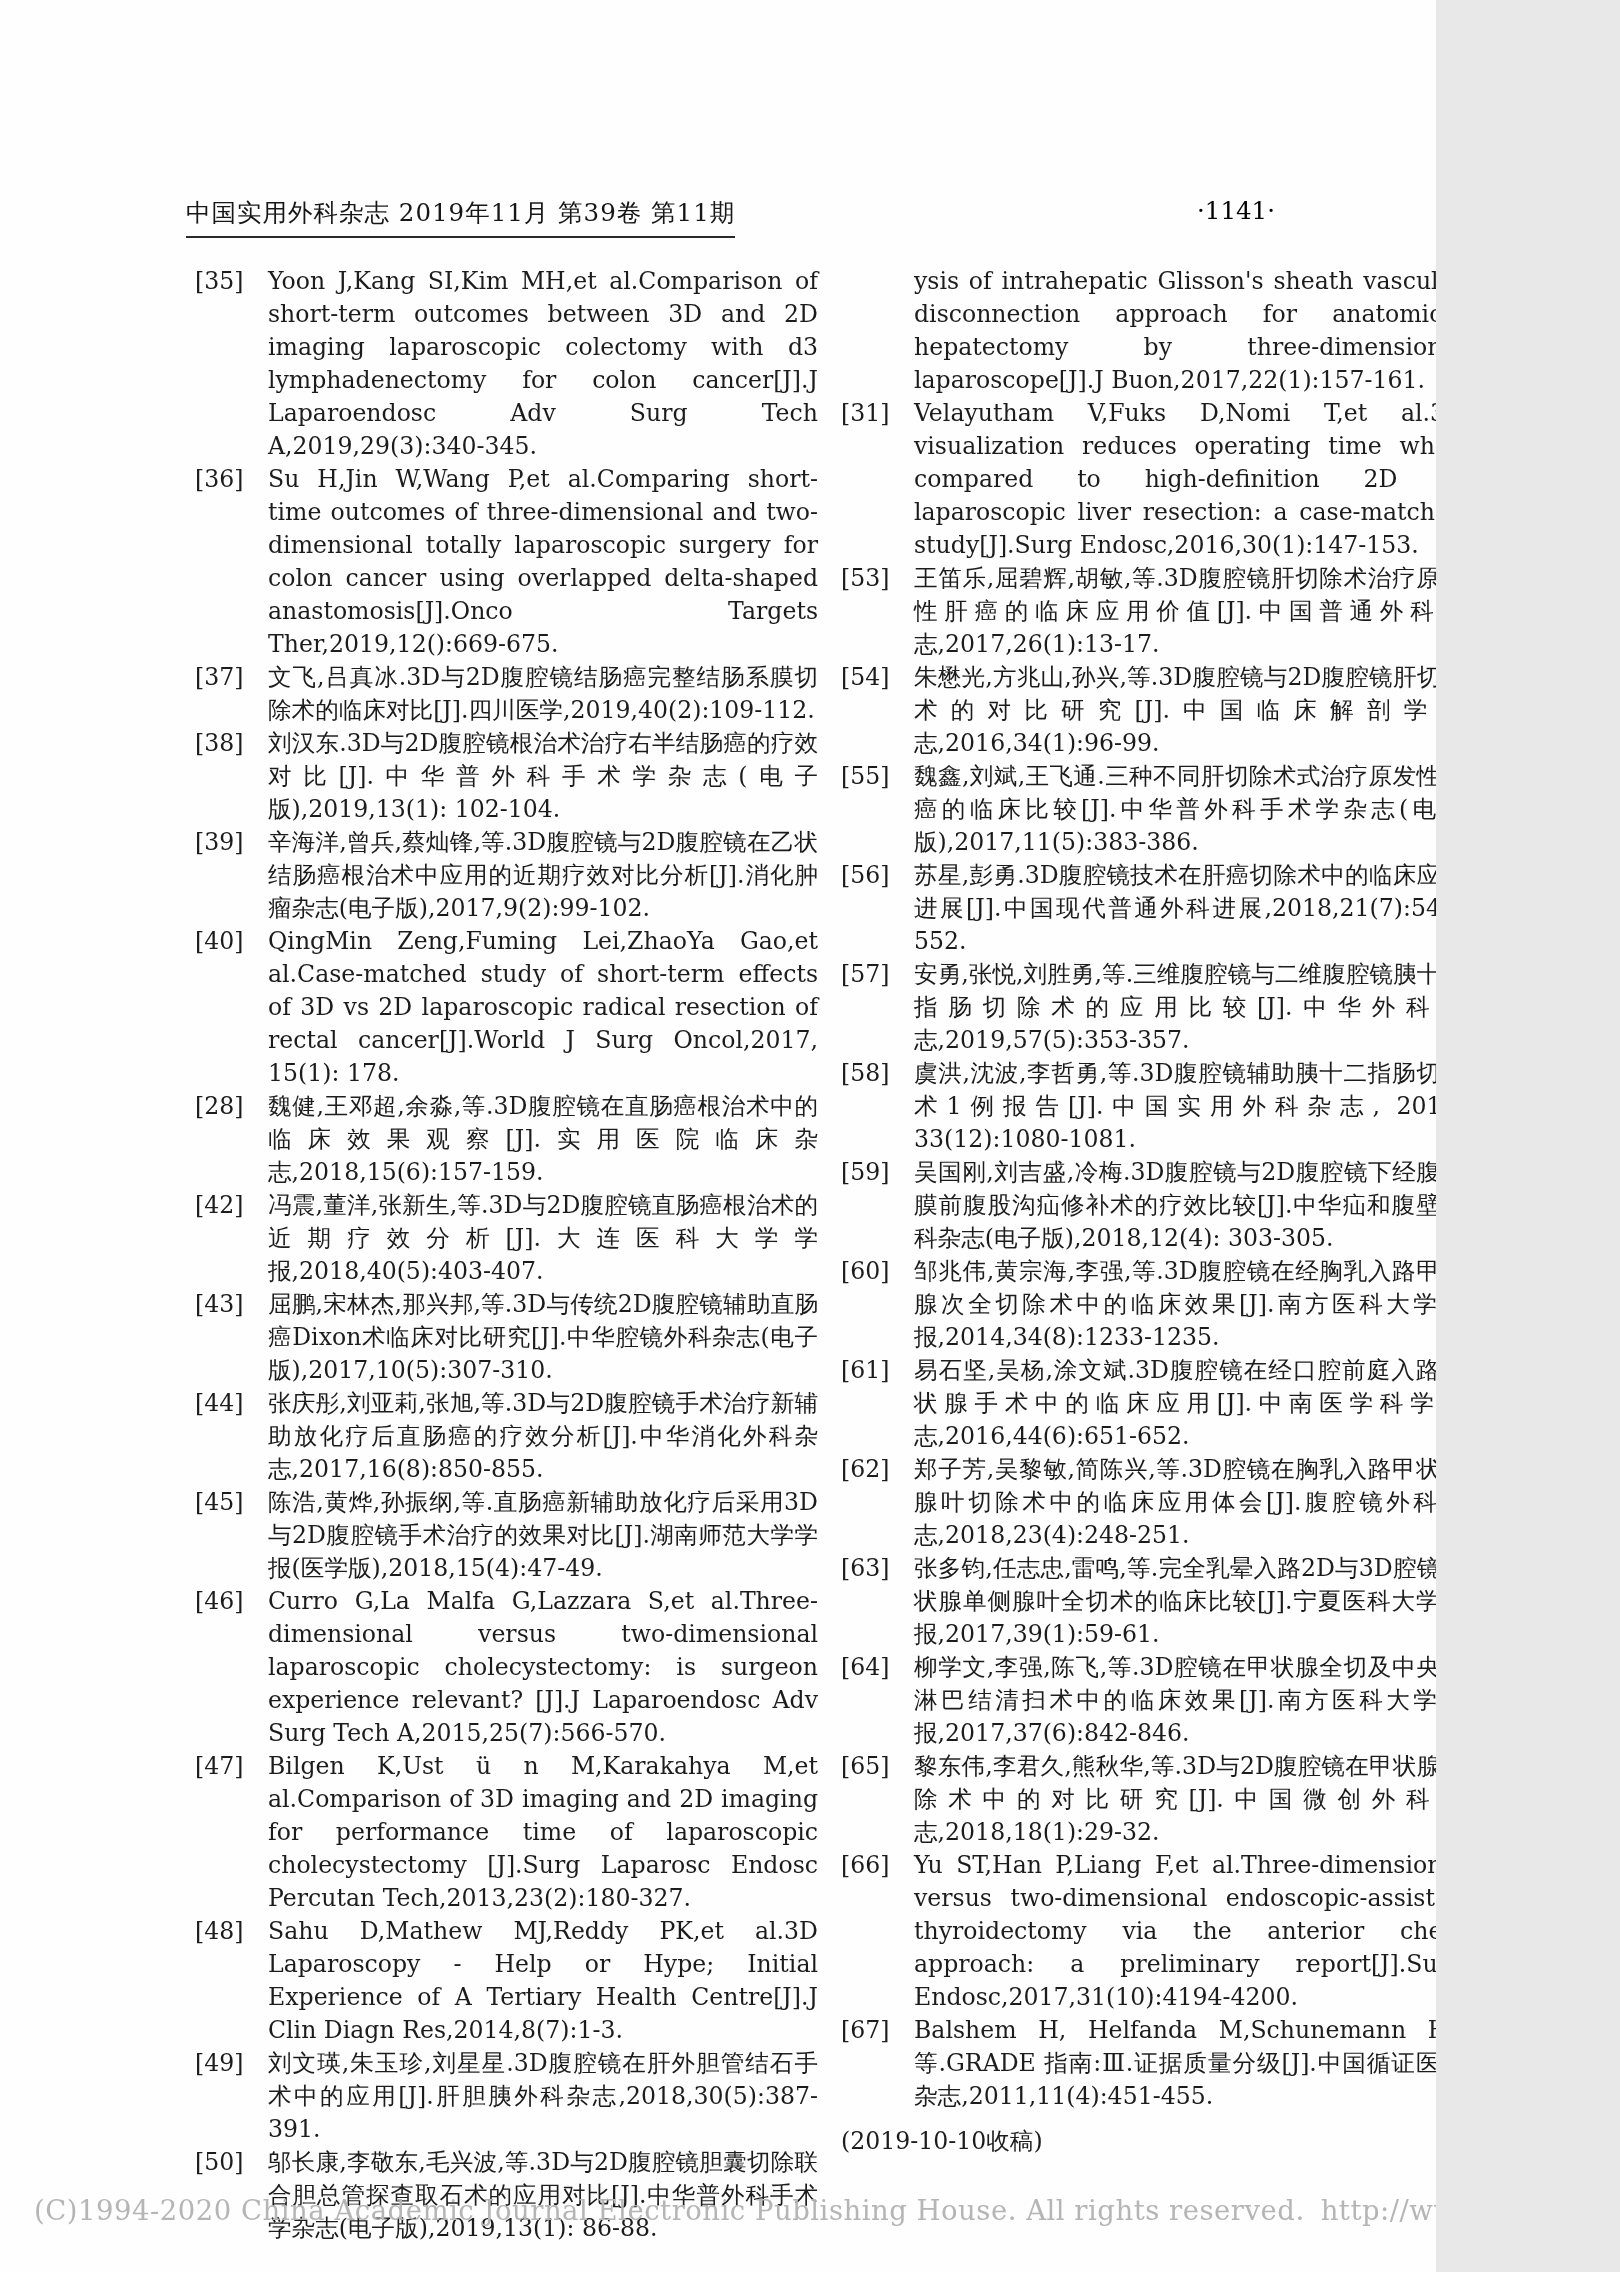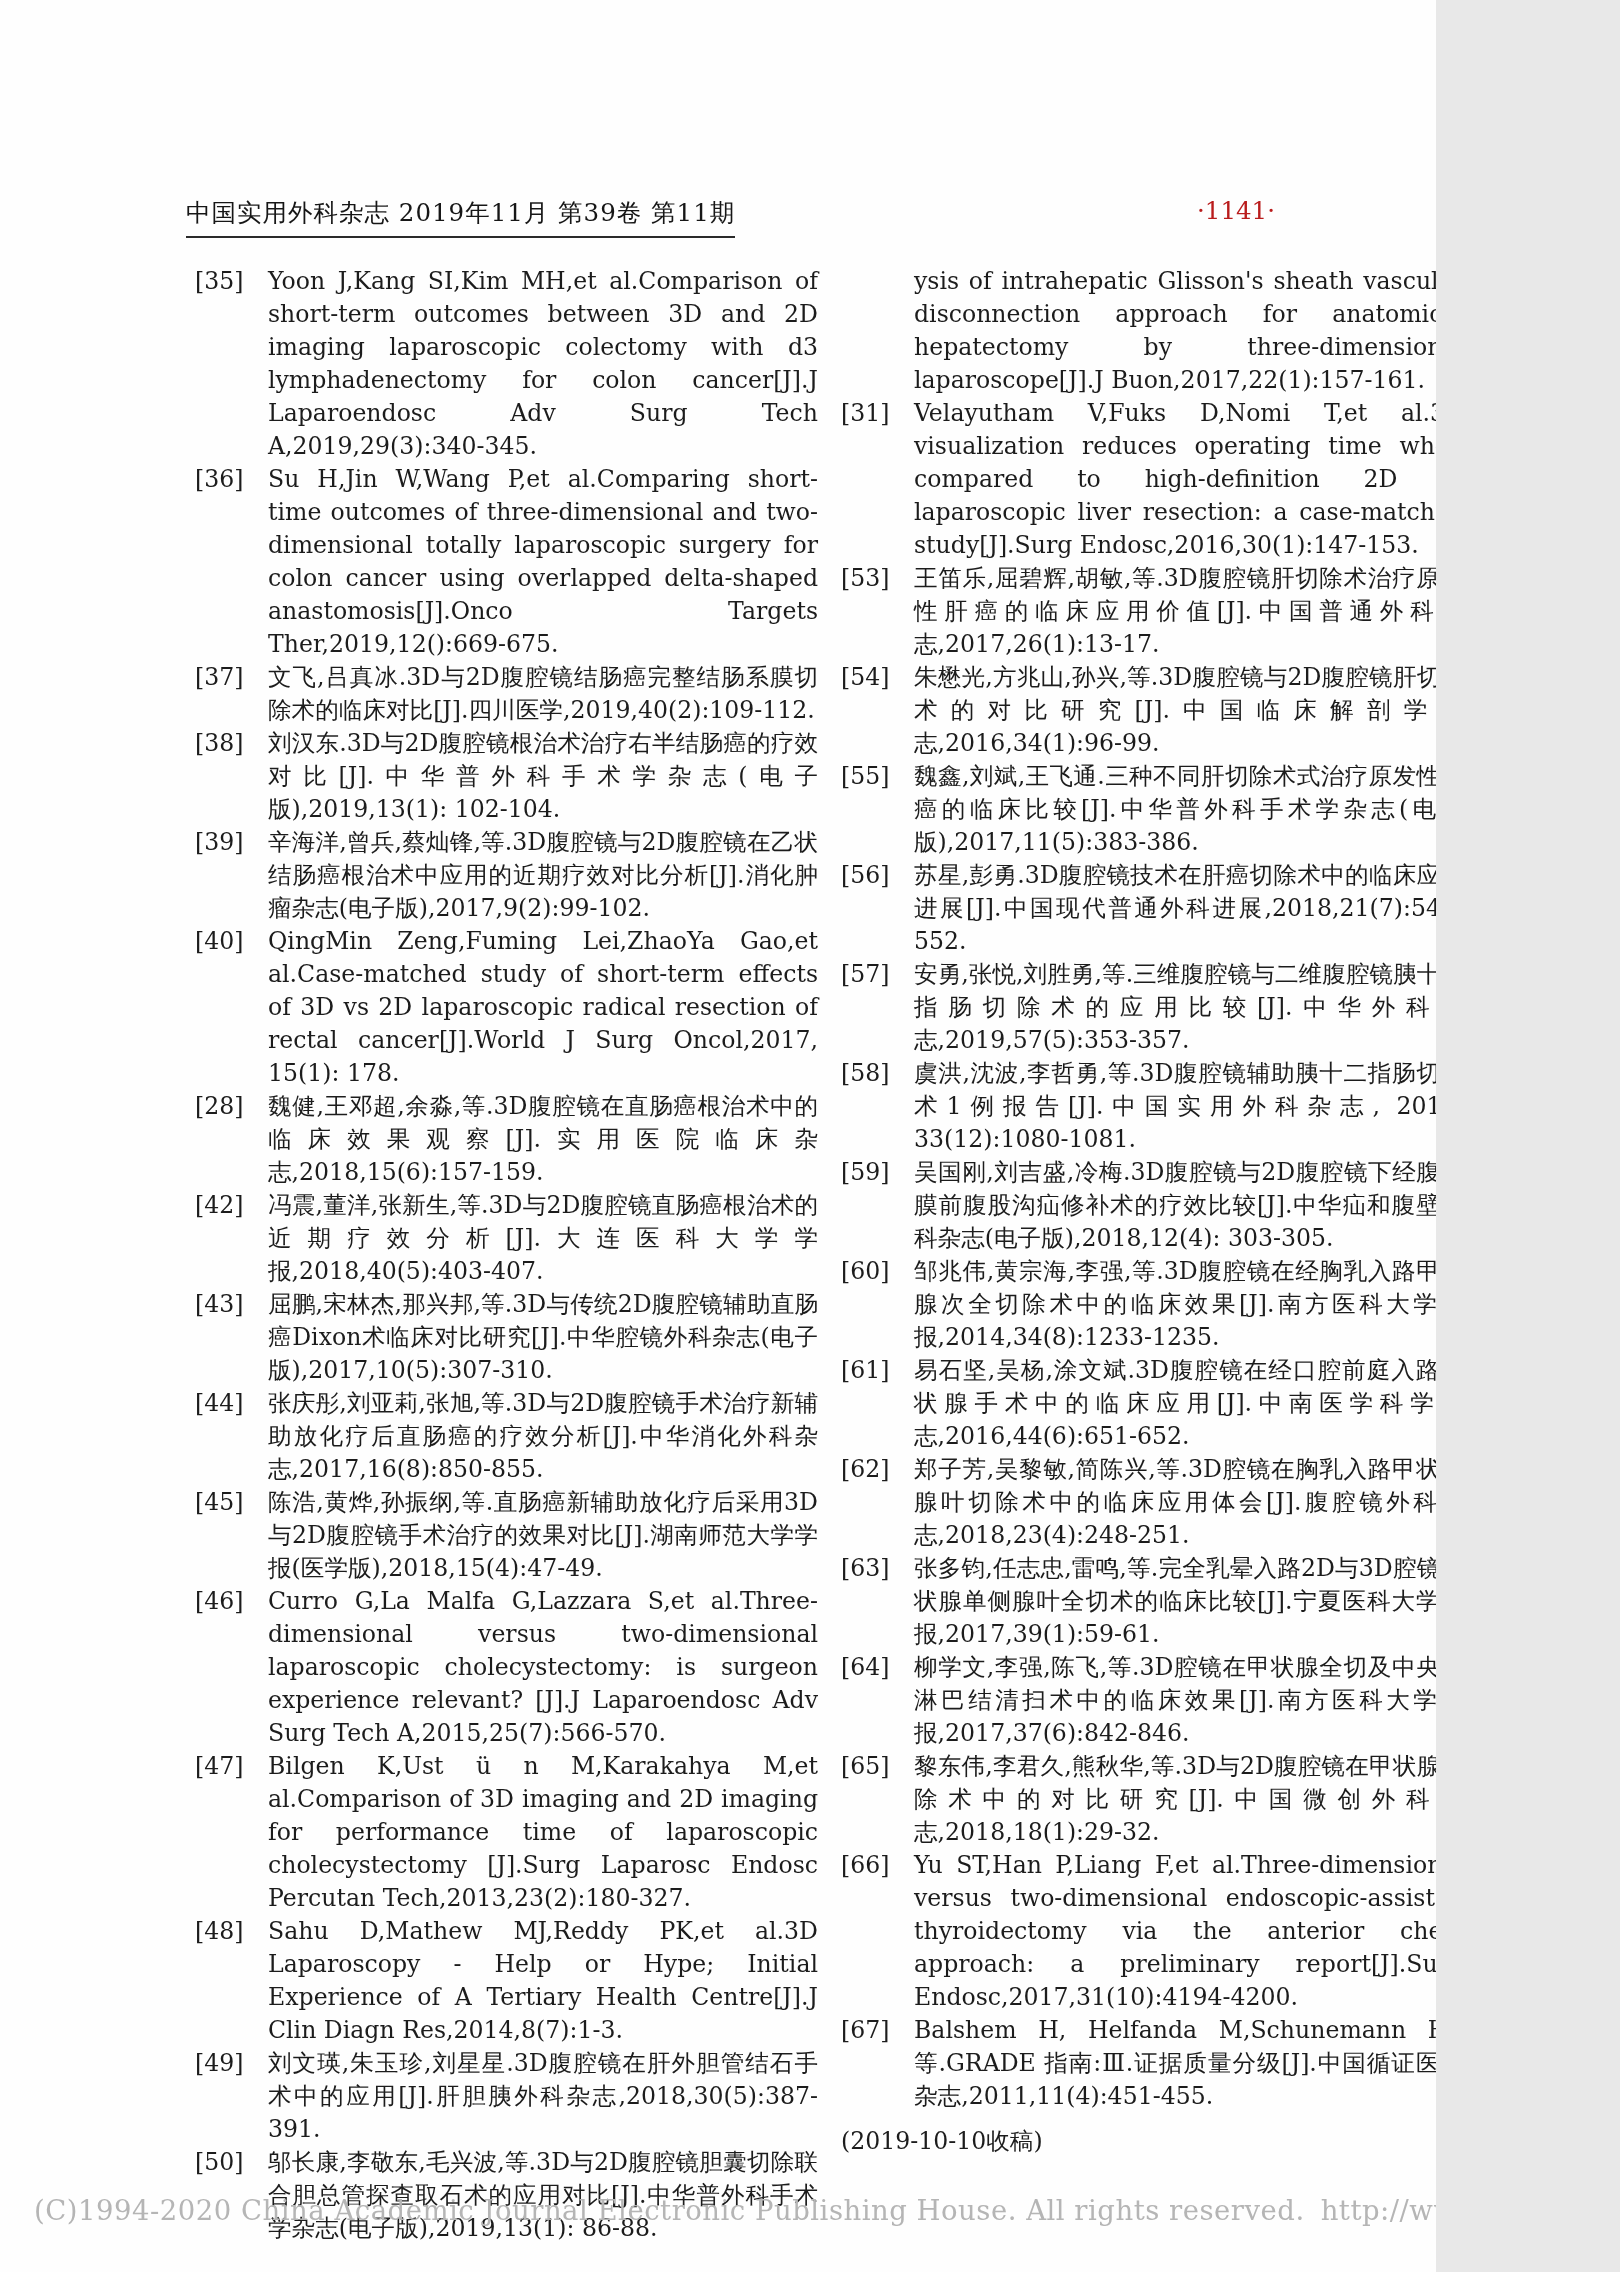--- a/index.html
+++ b/index.html
@@ -24,21 +24,21 @@
     letter-spacing: 1px;
     color: #161616;
     border-bottom: 2.5px solid #2a2a2a;
     padding-bottom: 6.9px;
   }
   .header-page-num {
     position: absolute;
     right: 161px;
     top: 196px;
     font-size: 24.5px;
-    color: #b91c1c;
+    color: #000000;
   }
   .col {
     position: absolute;
     top: 265px;
     width: 623px;
     font-size: 23.6px;
     line-height: 33px;
   }
   .col-left  { left: 195px;  }
   .col-right { left: 841px; }

